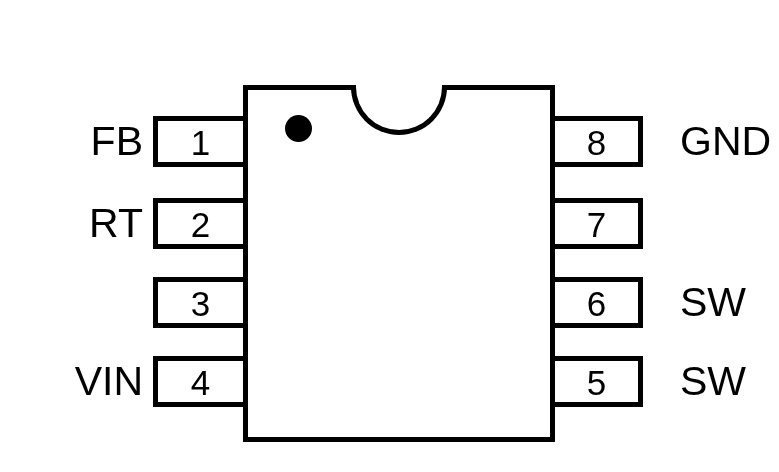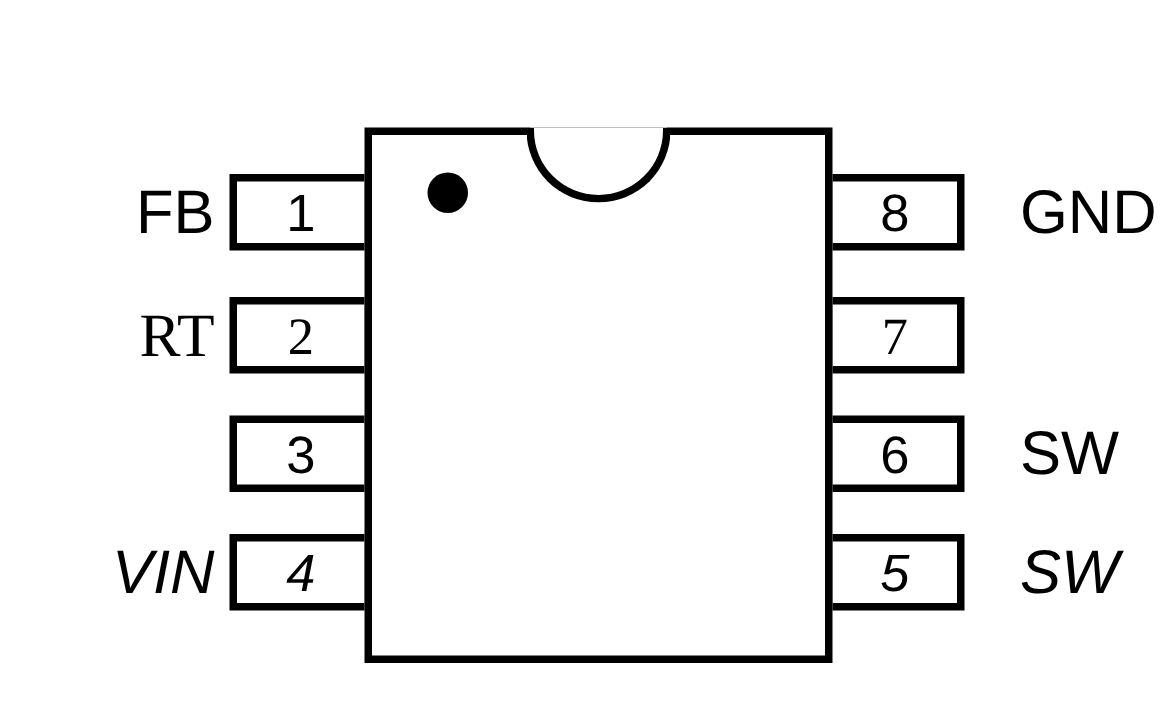--- a/index.html
+++ b/index.html
@@ -79,23 +79,23 @@
     line-height: 51px;
     font-size: 41px;
     color: #000000;
     white-space: nowrap;
     z-index: 0;
   }
   .pin-label.left  { left: 18px;  width: 125px; text-align: right; }
   .pin-label.right { left: 680px; width: 125px; text-align: left; }
   
   .row-0 { top: 116px; }
-  .row-1 { top: 198px; font-family: Liberation Serif, serif; }
+  .row-1 { top: 198px; }
   .row-2 { top: 277px; }
-  .row-3 { top: 356px; font-style: italic; }
+  .row-3 { top: 356px; }
 </style>
 </head>
 <body>
 
 <div class="stage">
 
   <div class="ic-body"></div>
   <div class="notch"></div>
   <div class="dot"></div>
 

